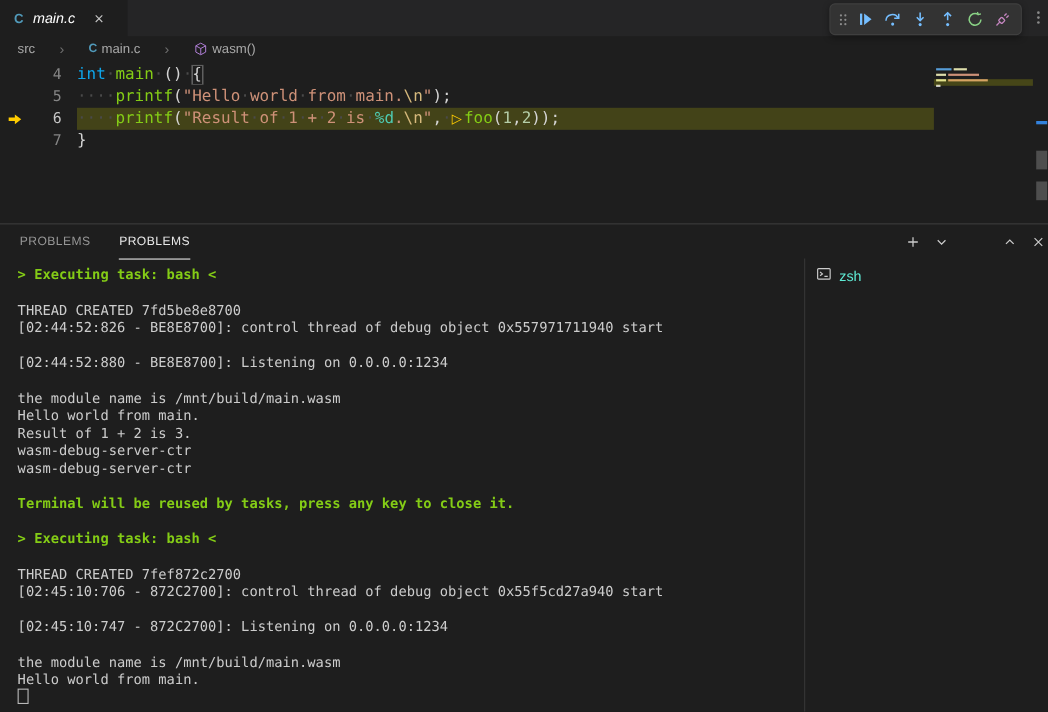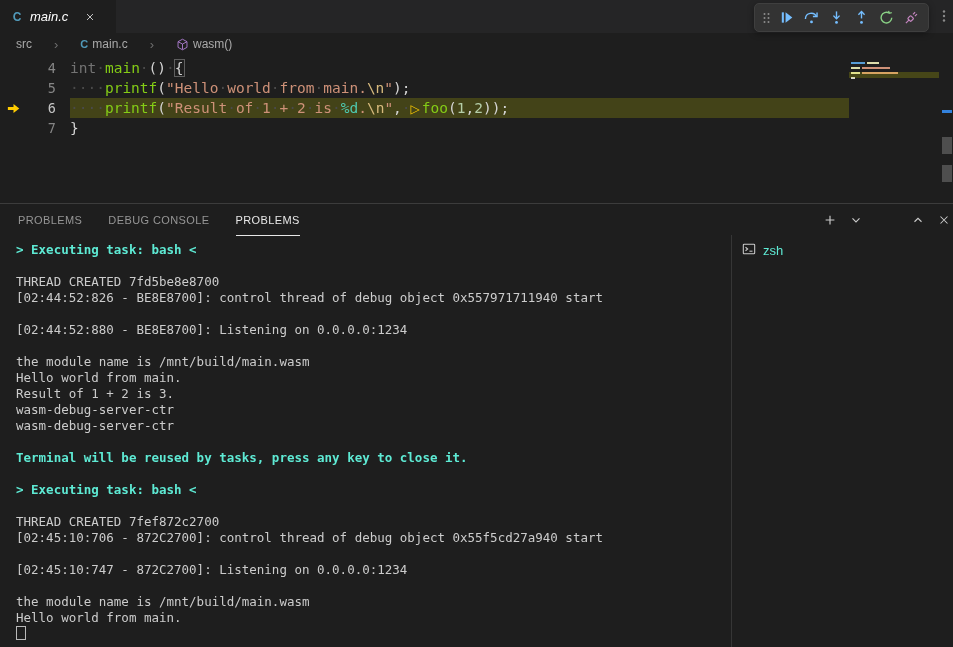--- a/index.html
+++ b/index.html
@@ -32,21 +32,21 @@
 
   
   .editor{position:relative;height:148px;background:#1e1e1e;padding-top:3px;box-sizing:border-box;}
   .cl{display:flex;height:20px;line-height:20px;font-family:"DejaVu Sans Mono","Liberation Mono",monospace;
       font-size:14.5px;white-space:pre;}
   .glyph{width:26px;display:flex;align-items:center;justify-content:center;flex:none;}
   .lnum{width:30px;flex:none;text-align:right;color:#858585;font-size:13.5px;}
   .cl.current .lnum{color:#c6c6c6;}
   .ltext{margin-left:14px;width:779px;flex:none;}
   .cl.current .ltext{background:rgba(255,255,0,0.17);}
-  .kw{color:#737373}.fn{color:#84cc16}.str{color:#ce9178}.esc{color:#d7ba7d}.fmt{color:#4ec9b0}
+  .kw{color:#0ea5e9}.fn{color:#84cc16}.str{color:#ce9178}.esc{color:#d7ba7d}.fmt{color:#4ec9b0}
   .num{color:#b5cea8}.pun{color:#d4d4d4}.wsd{color:#4a4a4a}
   .brk{color:#d4d4d4;box-shadow:0 0 0 1px rgba(150,150,150,.55);}
   .stepico{color:#ffcc00;font-family:"DejaVu Sans",sans-serif;font-size:12px;padding-right:2px;}
 
   .minimap{position:absolute;right:14px;top:4px;width:90px;height:34px;}
   .mm-band{position:absolute;left:0;right:0;top:13px;height:6px;background:rgba(255,255,0,0.18);}
   .mm-row{display:flex;gap:2px;margin:3px 0;padding-left:2px;}
   .mm-row i{display:block;height:2px;}
   .ruler-block{position:absolute;right:1px;width:10px;height:17px;background:#5a5a5a;opacity:.8;}
   .ruler-tick{position:absolute;right:1px;width:10px;height:3px;background:#3794ff;opacity:.85;}
@@ -58,21 +58,21 @@
         display:flex;align-items:center;border-bottom:1px solid transparent;cursor:pointer;}
   .ptab.active{color:#e7e7e7;border-bottom-color:#e7e7e7;}
   .panel-actions{margin-left:auto;display:flex;align-items:center;gap:12px;color:#cccccc;}
   .pact{display:flex;align-items:center;cursor:pointer;}
   .pact.gap{margin-left:36px;}
 
   .panel-body{position:absolute;top:31px;left:0;right:0;bottom:0;display:flex;}
   .terminal{flex:1;padding:7px 6px 0 16px;font-family:"DejaVu Sans Mono","Liberation Mono",monospace;
             font-size:12.5px;line-height:16px;color:#cccccc;white-space:pre;overflow:hidden;}
   .tline{height:16px;}
-  .tline.bold{font-weight:700;color:#5eead4;}
+  .tline.bold{font-weight:700;color:#84cc16;}
   .tcursor{display:inline-block;width:8px;height:12px;border:1px solid #b9b9b9;vertical-align:-2px;}
 
   .tsidebar{width:222px;flex:none;border-left:1px solid rgba(128,128,128,.25);padding-top:3px;box-sizing:border-box;}
   .titem{height:24px;display:flex;align-items:center;gap:7px;padding:0 6px 0 10px;font-size:13px;
          color:#5eead4;cursor:pointer;}
   .titem.selected{background:#37373d;color:#ffffff;}
   .titem .desc{color:#9d9d9d;font-size:12px;}
   .titem .spin{margin-left:auto;margin-right:6px;display:flex;align-items:center;}
 </style>
 </head>
@@ -201,21 +201,20 @@
   </div>
   <div class="ruler-tick" style="top:55px"></div>
   <div class="ruler-block" style="top:82px"></div>
   <div class="ruler-block" style="top:110px"></div>
 </div>
 
 <div class="panel">
   <div class="panel-header">
     <span id="panel-tabs" style="display:flex;height:100%;">
         <span class="ptab">PROBLEMS</span>
-        <span class="ptab">DEBUG CONSOLE</span>
         <span class="ptab active">PROBLEMS</span>
       </span>
     <span class="panel-actions" id="panel-actions">
         <span class="pact">
           <svg width="14" height="14" viewBox="0 0 16 16" stroke="#cccccc" stroke-width="1.3" fill="none">
             <path d="M8 3v10M3 8h10"></path>
           </svg>
         </span>
         <span class="pact">
           <svg width="14" height="14" viewBox="0 0 16 16" stroke="#cccccc" stroke-width="1.3" fill="none">

